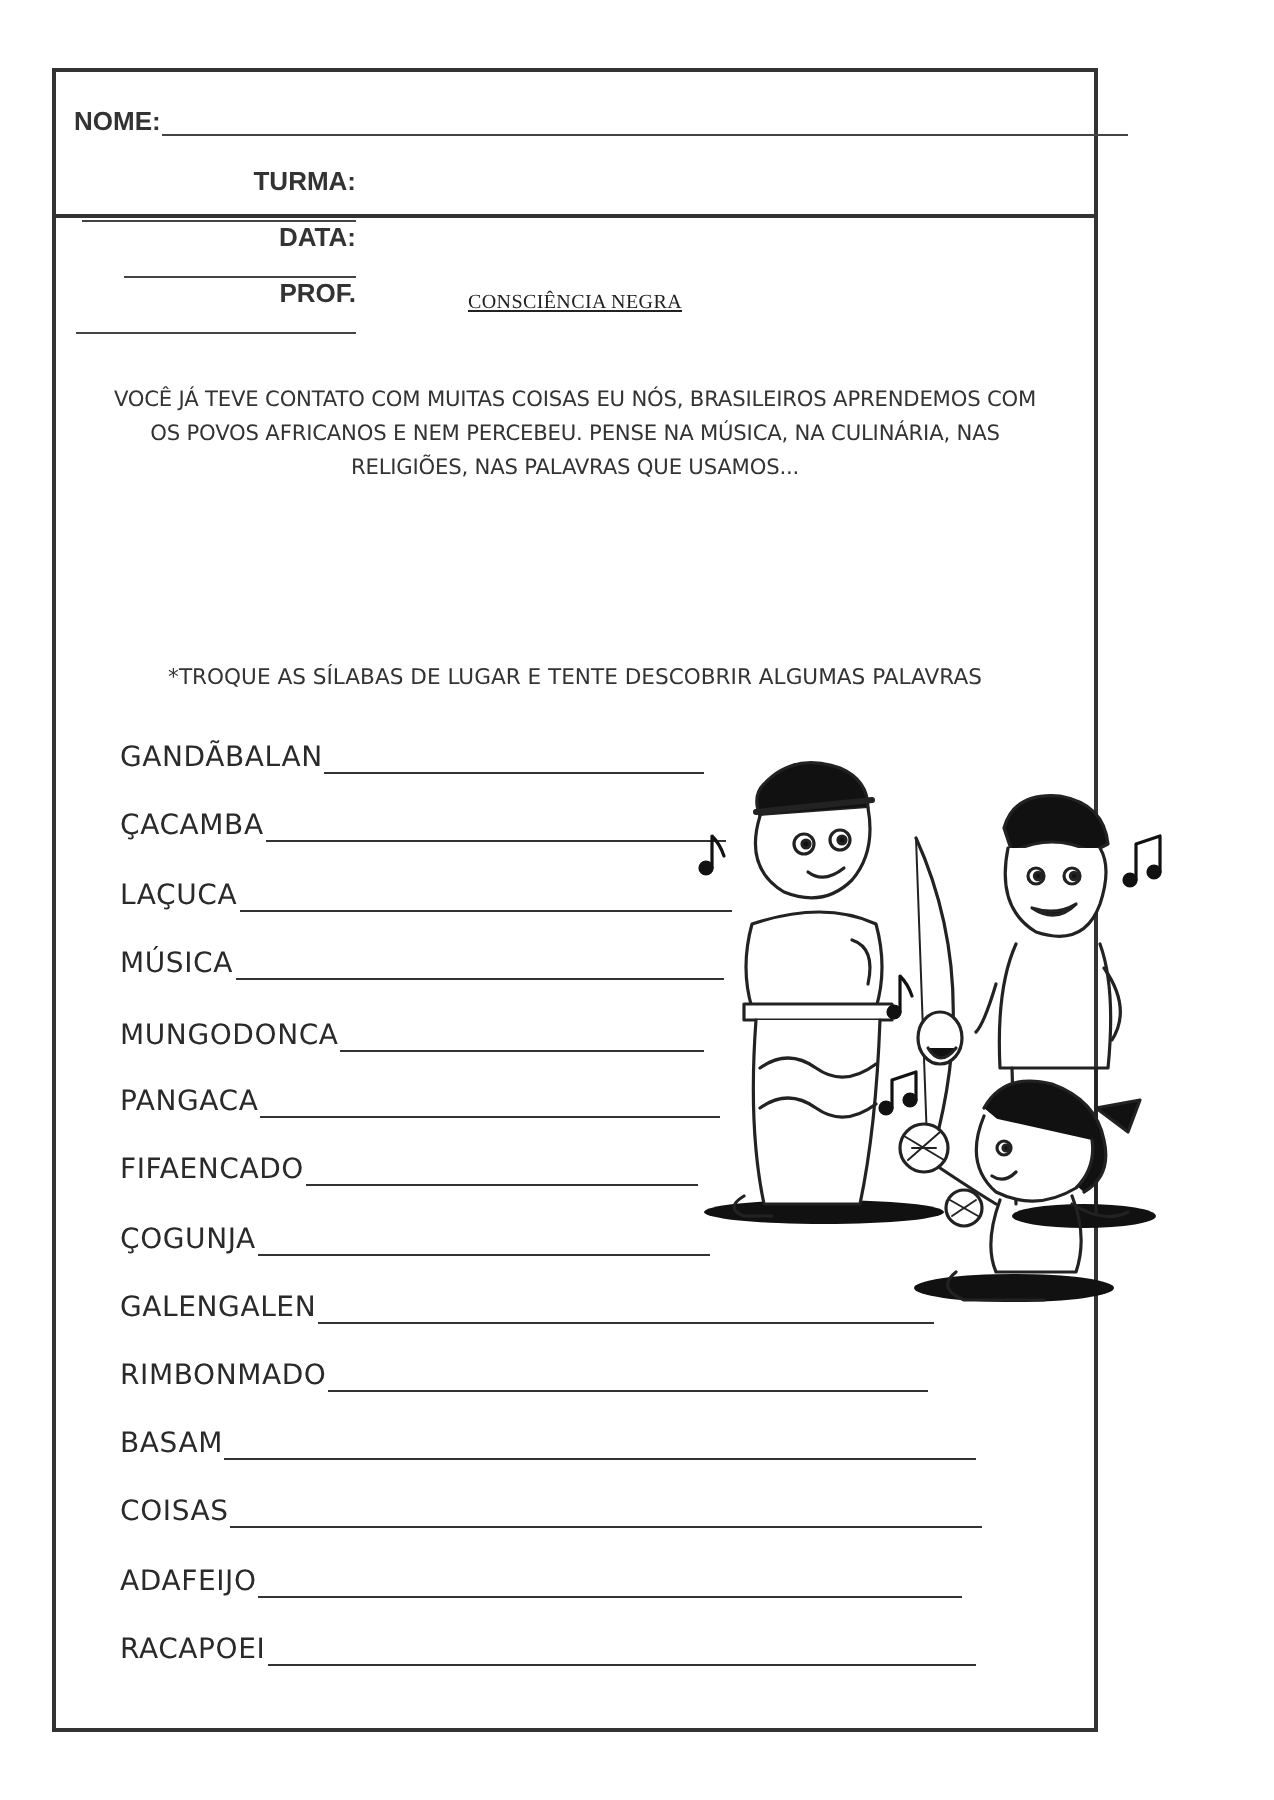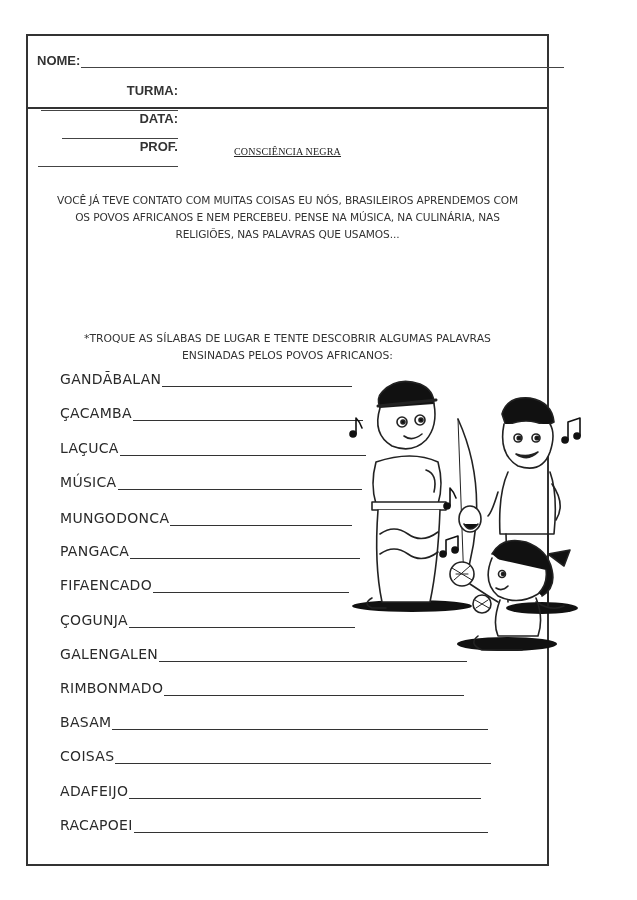--- a/index.html
+++ b/index.html
@@ -66,21 +66,20 @@
   <div class="title">CONSCIÊNCIA NEGRA</div>
 
   <div class="intro">
     <div>VOCÊ JÁ TEVE CONTATO COM MUITAS COISAS EU NÓS, BRASILEIROS APRENDEMOS COM</div>
     <div>OS POVOS AFRICANOS E NEM PERCEBEU. PENSE NA MÚSICA, NA CULINÁRIA, NAS</div>
     <div>RELIGIÕES, NAS PALAVRAS QUE USAMOS...</div>
   </div>
 
   <div class="instr">
     <div>*TROQUE AS SÍLABAS DE LUGAR E TENTE DESCOBRIR ALGUMAS PALAVRAS</div>
-    <div>ENSINADAS PELOS POVOS AFRICANOS:</div>
   </div>
 
   <div class="words">
     <div class="word" style="top:0px">
         <span>GANDÃBALAN</span>
         <span class="line" style="width:190px"></span>
       </div>
     <div class="word" style="top:34px">
         <span>ÇACAMBA</span>
         <span class="line" style="width:230px"></span>

